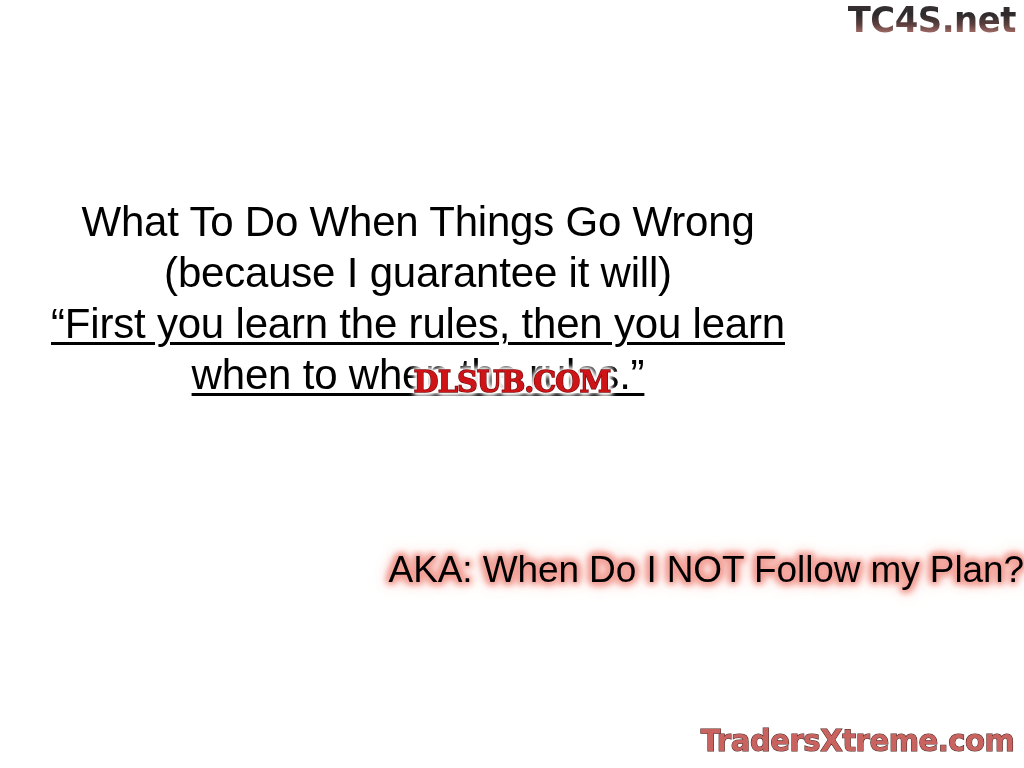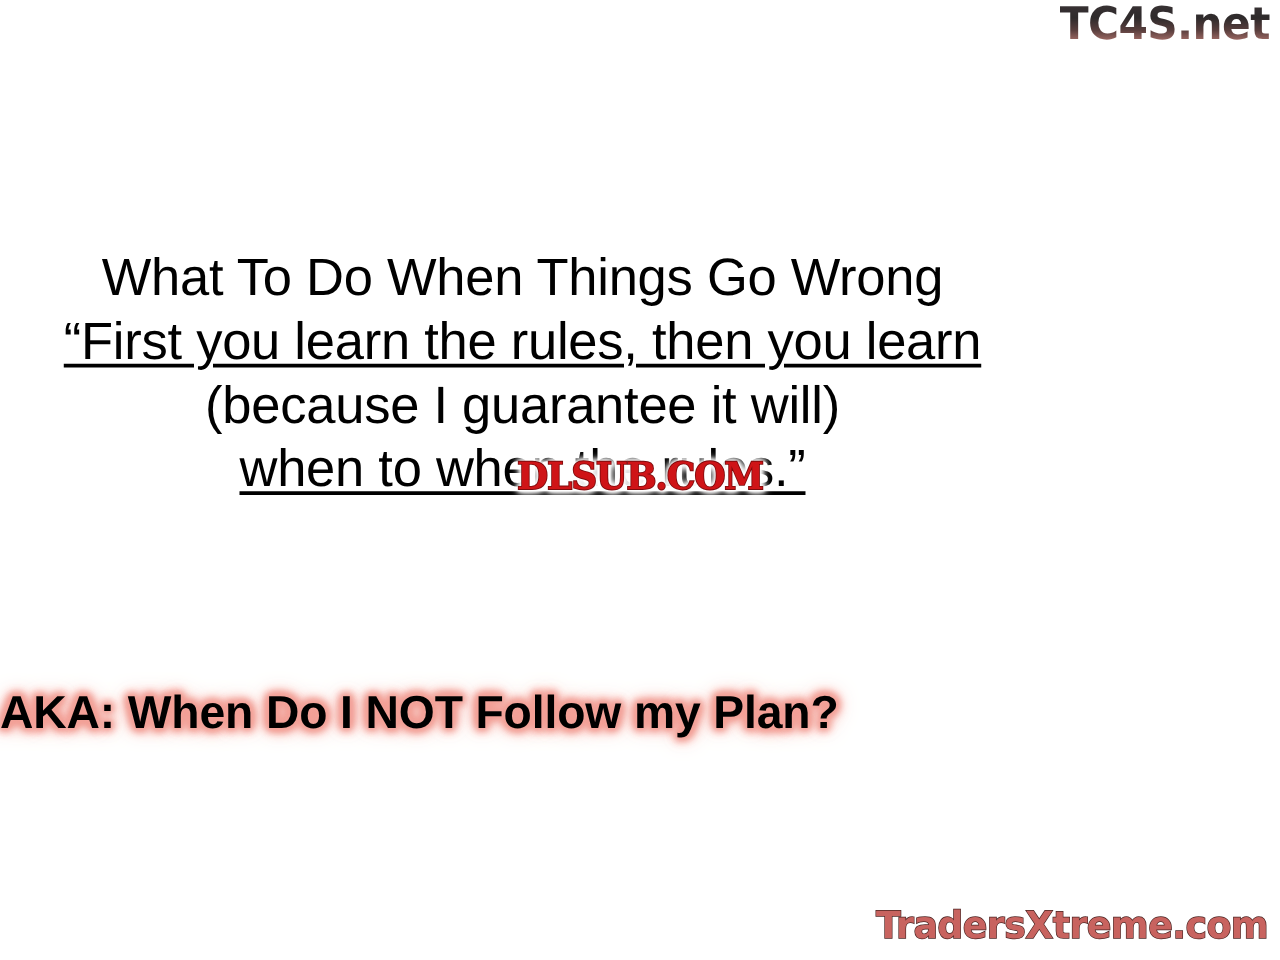--- a/index.html
+++ b/index.html
@@ -86,24 +86,24 @@
       drop-shadow(0 0 3px #ffffff)
       drop-shadow(1px 1px 1px rgba(255,255,255,0.95));
   }
 
   
   .aka-line {
     position: absolute;
     left: 0;
     top: 547px;
     width: 1024px;
-    text-align: left;
+    text-align: right;
     font-size: 37px;
     line-height: 46px;
-    font-weight: 700;
+    font-weight: 400;
     color: #000000;
     letter-spacing: -0.1px;
     white-space: nowrap;
     text-shadow:
        0 0 3px #f4a49b,  0 0 6px #f4a49b,
        0 0 9px #f09a90,  0 0 13px #ef9a90,
        2px 0 7px #f4a49b, -2px 0 7px #f4a49b,
        0 2px 7px #f4a49b, 0 -2px 7px #f4a49b,
        0 0 17px rgba(240,150,140,0.85);
   }
@@ -131,22 +131,22 @@
 </style>
 </head>
 <body>
 
 <div class="slide">
 
   <div class="tc4s-logo">TC4S.net</div>
 
   <div class="body-text">
     <div class="line">What To Do When Things Go Wrong</div>
+    <div class="line">(because I guarantee it will)</div>
     <div class="line u">“First you learn the rules, then you learn</div>
-    <div class="line">(because I guarantee it will)</div>
     <div class="line u">when to when the rules.”</div>
   </div>
 
   <div class="watermark">DLSUB.COM</div>
 
   <div class="aka-line">AKA: When Do I NOT Follow my Plan?</div>
 
   <div class="tx-logo">TradersXtreme.com</div>
 
 </div>

